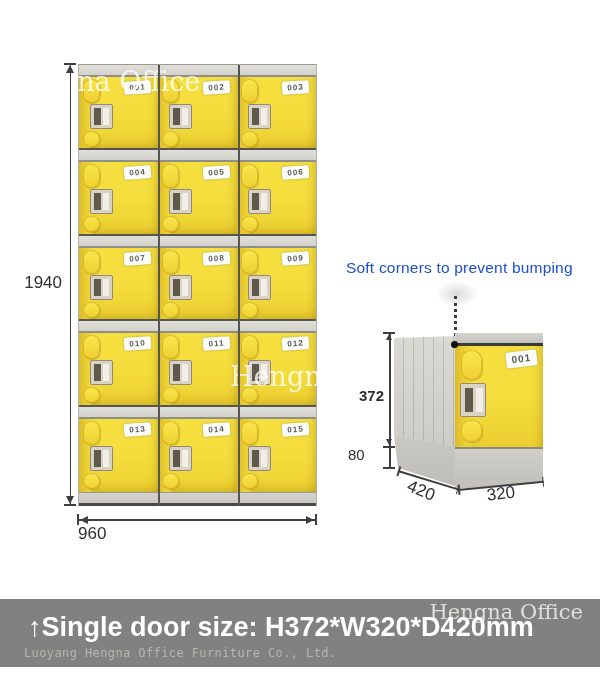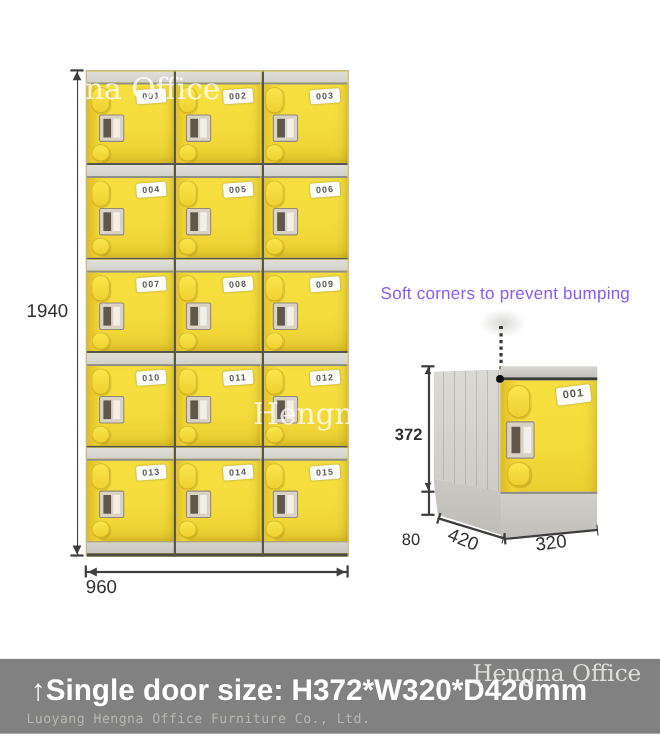--- a/index.html
+++ b/index.html
@@ -59,21 +59,21 @@
   .arr.down  { border-left:4px solid transparent; border-right:4px solid transparent; border-top:8px solid #3e3e3e; }
   .arr.left  { border-top:4px solid transparent; border-bottom:4px solid transparent; border-right:8px solid #3e3e3e; }
   .arr.right { border-top:4px solid transparent; border-bottom:4px solid transparent; border-left:8px solid #3e3e3e; }
   .dimlabel { position:absolute; color:#2f2f2f; font-size:17px; }
   .dimlabel.small { font-size:15px; }
   .rotline { transform-origin:left center; }
   .rotline .cap { position:absolute; top:-4.5px; width:1.5px; height:10px; background:#3e3e3e; }
   .rotline .cap.c0 { left:0; } .rotline .cap.c1 { right:0; }
   
   .caption { position:absolute; left:346px; top:259px; font-size:15.5px; font-weight:500;
-    color:#8b5cf6; letter-spacing:0.2px; white-space:nowrap; }
+    color:#1d4ed8; letter-spacing:0.2px; white-space:nowrap; }
   .smudge { position:absolute; left:436px; top:281px; width:42px; height:26px; border-radius:50%;
     background:radial-gradient(closest-side, rgba(185,185,182,.55), rgba(185,185,182,0)); }
   .dotted { position:absolute; left:454px; top:296px; height:46px; width:0; border-left:3px dotted #3c3c3c; }
   .corner-dot { position:absolute; left:451px; top:341px; width:7px; height:7px; border-radius:50%; background:#0e0e0e; z-index:6; }
   .single { position:absolute; left:393px; top:333px; width:150px; height:156px; }
   .side {
     position:absolute; left:1px; top:3px; width:62px; height:112px;
     background:
       repeating-linear-gradient(90deg, rgba(120,120,115,0) 0 9px, rgba(120,120,115,.30) 9px 10px),
       linear-gradient(180deg,#dad9d4,#cdccc7);
@@ -372,21 +372,21 @@
     </div>
   </div>
 
   <div class="dimv" style="left:389px; top:333px; height:135px;"></div>
   <div class="tickh" style="left:383px; top:332.3px;"></div>
   <div class="tickh" style="left:383px; top:446px;"></div>
   <div class="tickh" style="left:383px; top:467px;"></div>
   <div class="arr up" style="left:386px; top:334px; border-left-width:3px; border-right-width:3px; border-bottom-width:6px;"></div>
   <div class="arr down" style="left:386px; top:439px; border-left-width:3px; border-right-width:3px; border-top-width:6px;"></div>
   <div class="dimlabel small" style="left:356px; top:387px; width:28px; text-align:right;font-weight:bold;">372</div>
-  <div class="dimlabel small" style="left:360px; top:446px; width:22px; text-align:right;margin-top:36px;">80</div>
+  <div class="dimlabel small" style="left:348px; top:446px; width:22px; ">80</div>
 
   <div class="dimh rotline" style="left:398px; top:469.5px; width:63px; transform:rotate(17deg);">
     <span class="cap c0"></span>
       <span class="cap c1"></span>
   </div>
   <div class="dimlabel" style="left:400px; top:481px; width:42px; text-align:center; transform:rotate(22deg);">420</div>
 
   <div class="dimh rotline" style="left:458px; top:488.5px; width:86px; transform:rotate(-5.5deg);">
     <span class="cap c0"></span>
       <span class="cap c1"></span>

